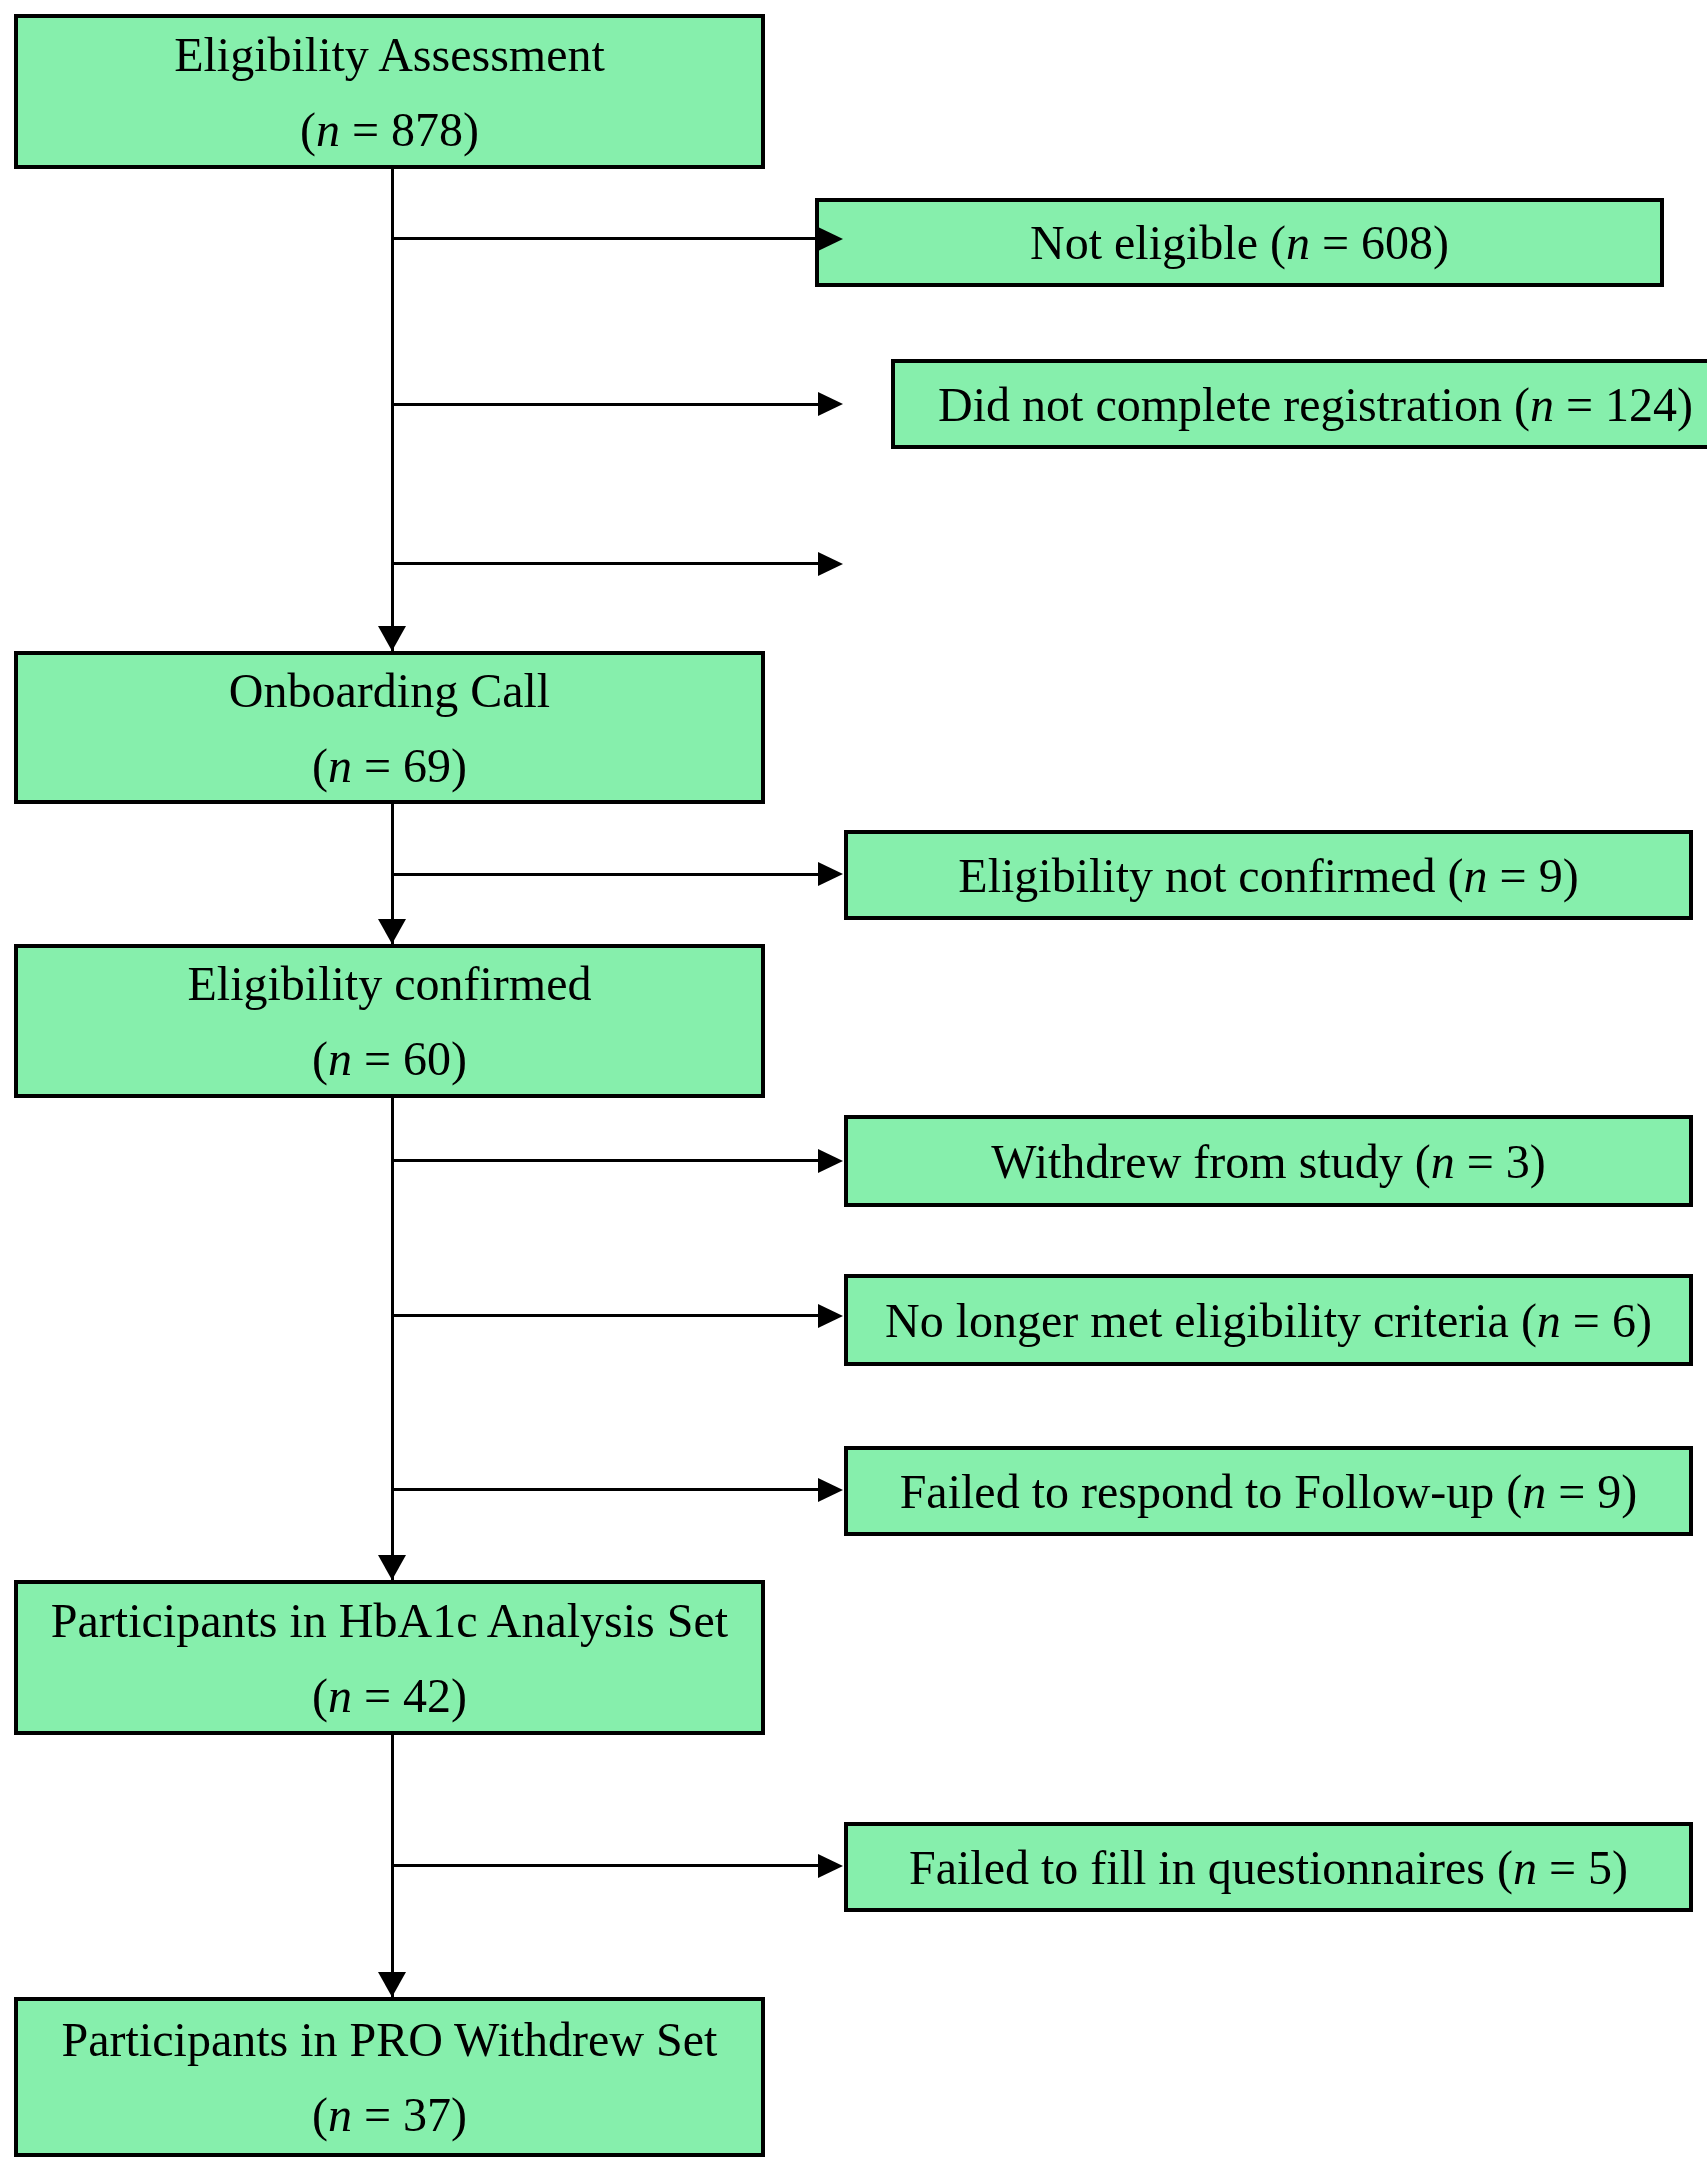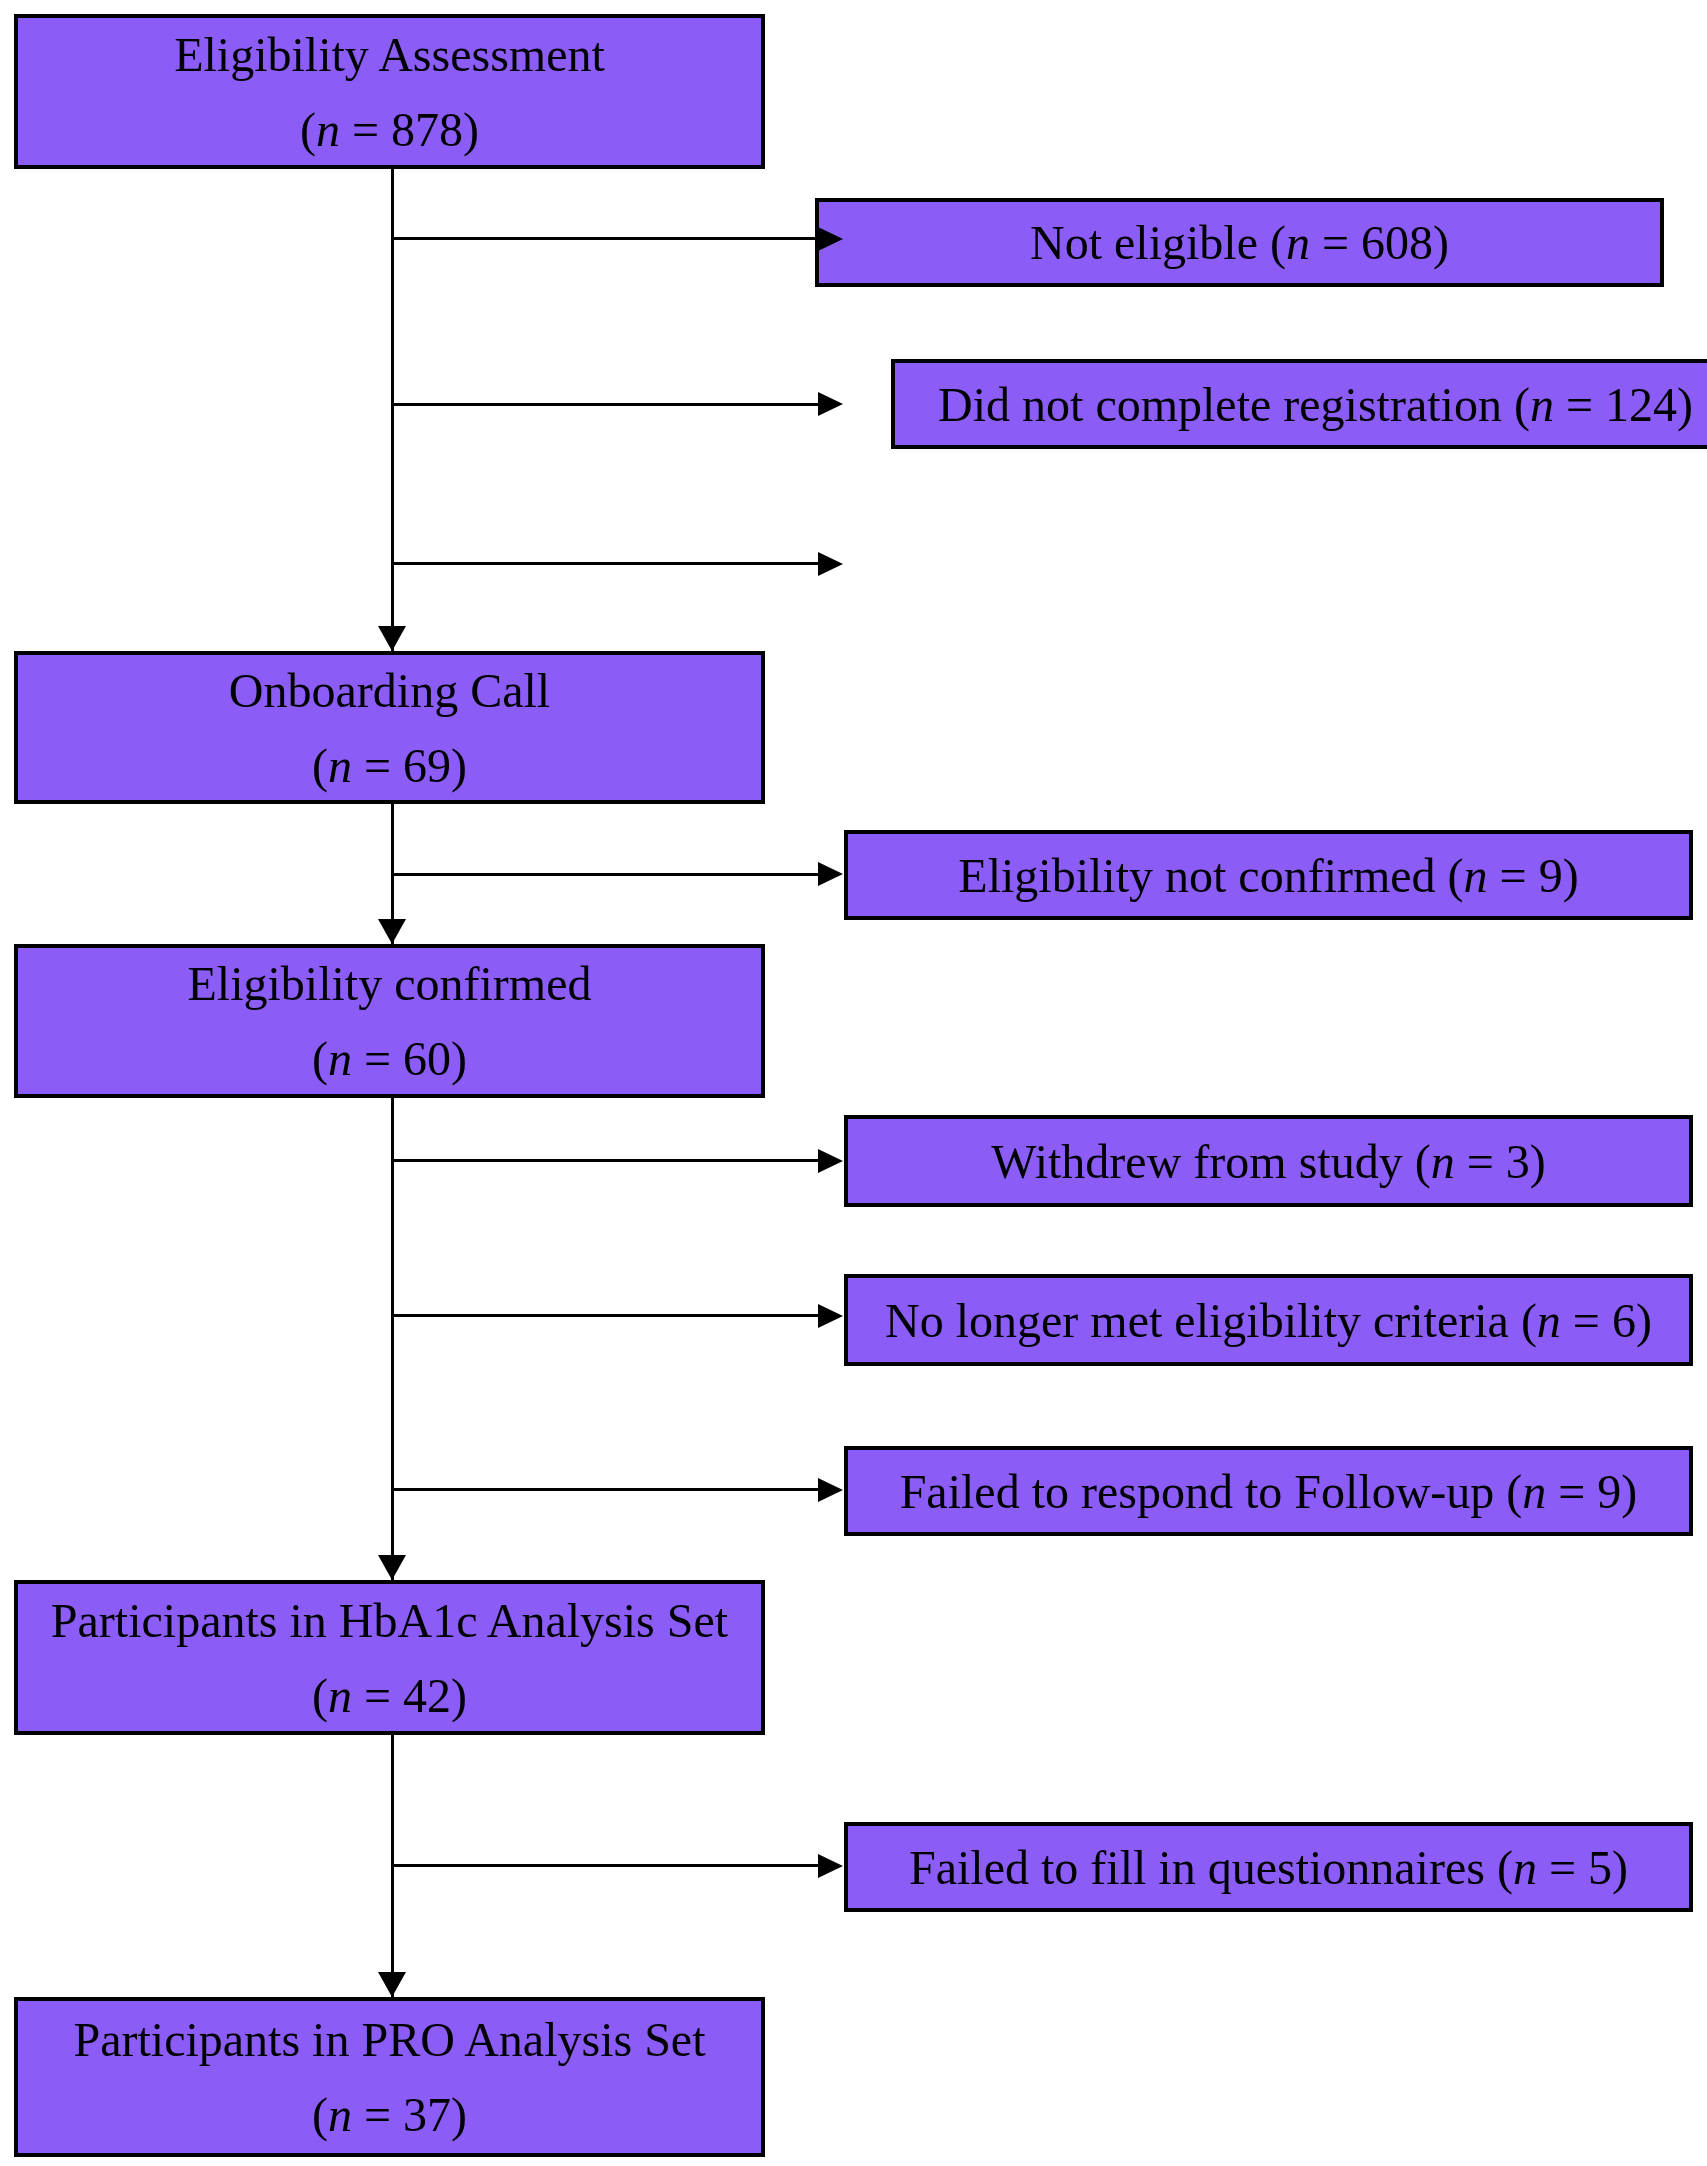--- a/index.html
+++ b/index.html
@@ -13,21 +13,21 @@
     height: 2167px;
     background: #ffffff;
     font-family: "Liberation Serif", "DejaVu Serif", serif;
     color: #000000;
     overflow: hidden;
   }
   .box {
     position: absolute;
     box-sizing: border-box;
     border: 4.7px solid #000000;
-    background: #8b5cf6;
+    background: #86efac;
     display: flex;
     flex-direction: column;
     align-items: center;
     justify-content: center;
     text-align: center;
   }
   .line {
     white-space: pre-wrap;
     font-size: 48px;
     line-height: 75px;
@@ -81,21 +81,21 @@
     <div class="line"><span>Eligibility confirmed</span></div>
     <div class="line"><span>(</span><span class="nvar">n</span><span> = </span><span>60</span><span>)</span></div>
   </div>
 
   <div class="box" style="left:14px; top:1580px; width:751px; height:155px;">
     <div class="line"><span>Participants in HbA1c Analysis Set</span></div>
     <div class="line"><span>(</span><span class="nvar">n</span><span> = </span><span>42</span><span>)</span></div>
   </div>
 
   <div class="box" style="left:14px; top:1997px; width:751px; height:160px;">
-    <div class="line"><span>Participants in PRO Analysis Set</span></div>
+    <div class="line"><span>Participants in PRO Withdrew Set</span></div>
     <div class="line"><span>(</span><span class="nvar">n</span><span> = </span><span>37</span><span>)</span></div>
   </div>
 
   <div class="box" style="left:815px; top:198px; width:849px; height:89px;">
     <div class="line"><span>Not eligible</span><span> (</span><span class="nvar">n</span><span> = </span><span>608</span><span>)</span></div>
   </div>
 
   <div class="box" style="left:844px; top:359px; width:849px; height:90px;margin-left:47px;">
     <div class="line"><span>Did not complete registration</span><span> (</span><span class="nvar">n</span><span> = </span><span>124</span><span>)</span></div>
   </div>

